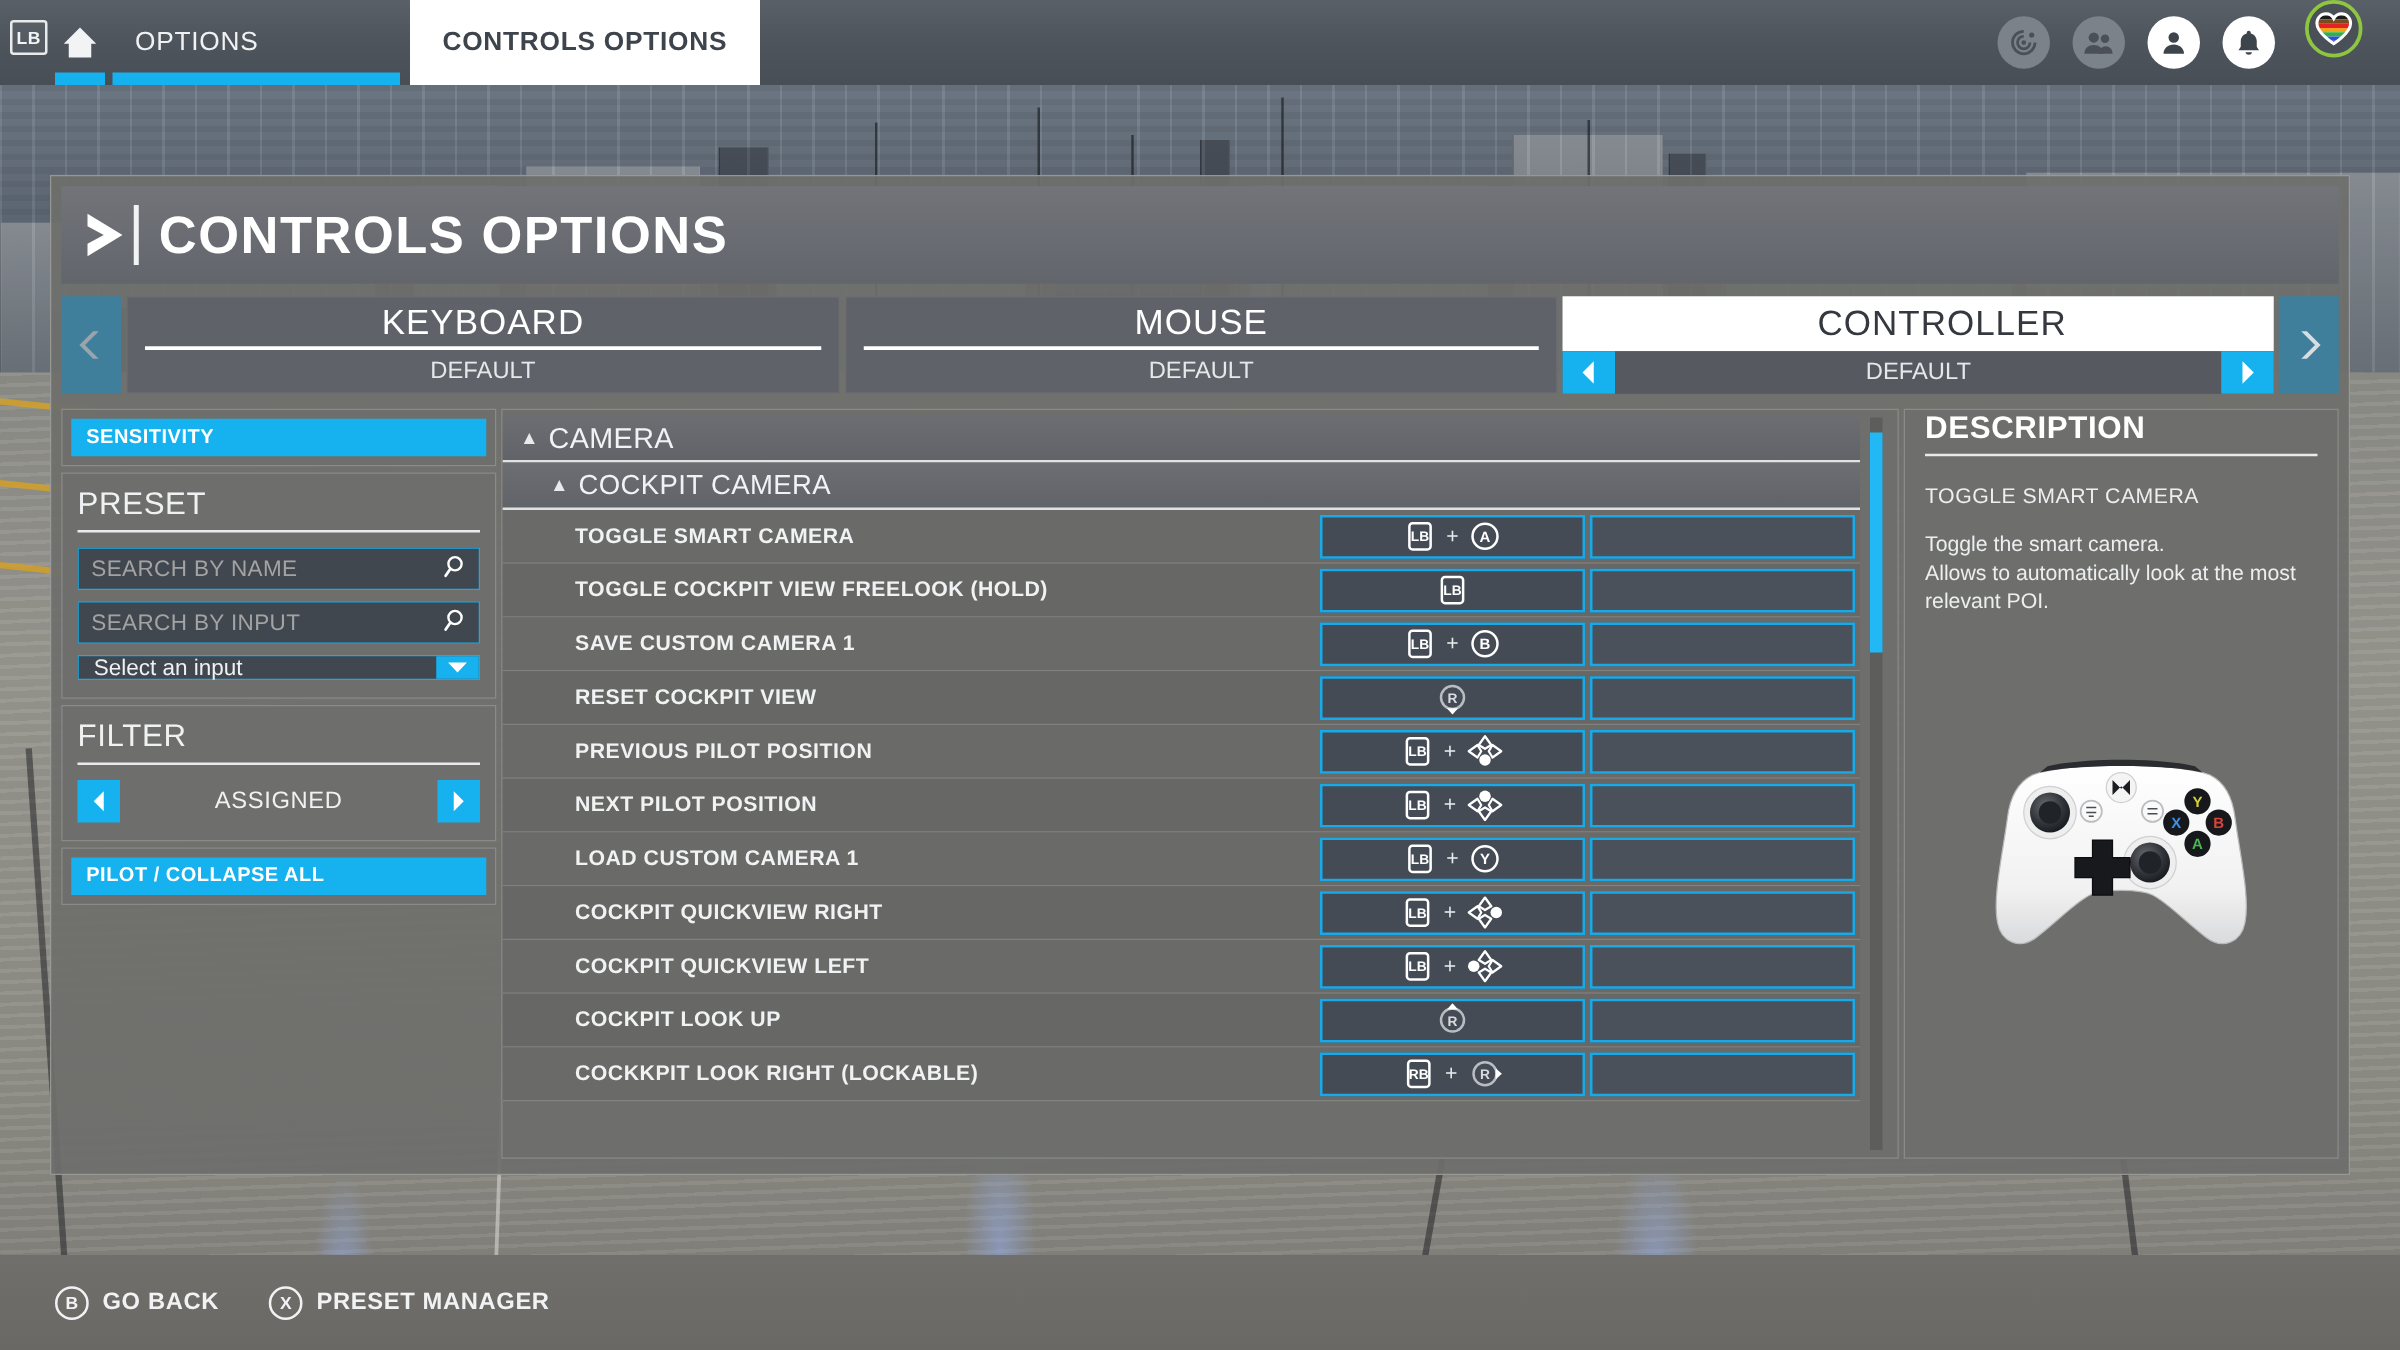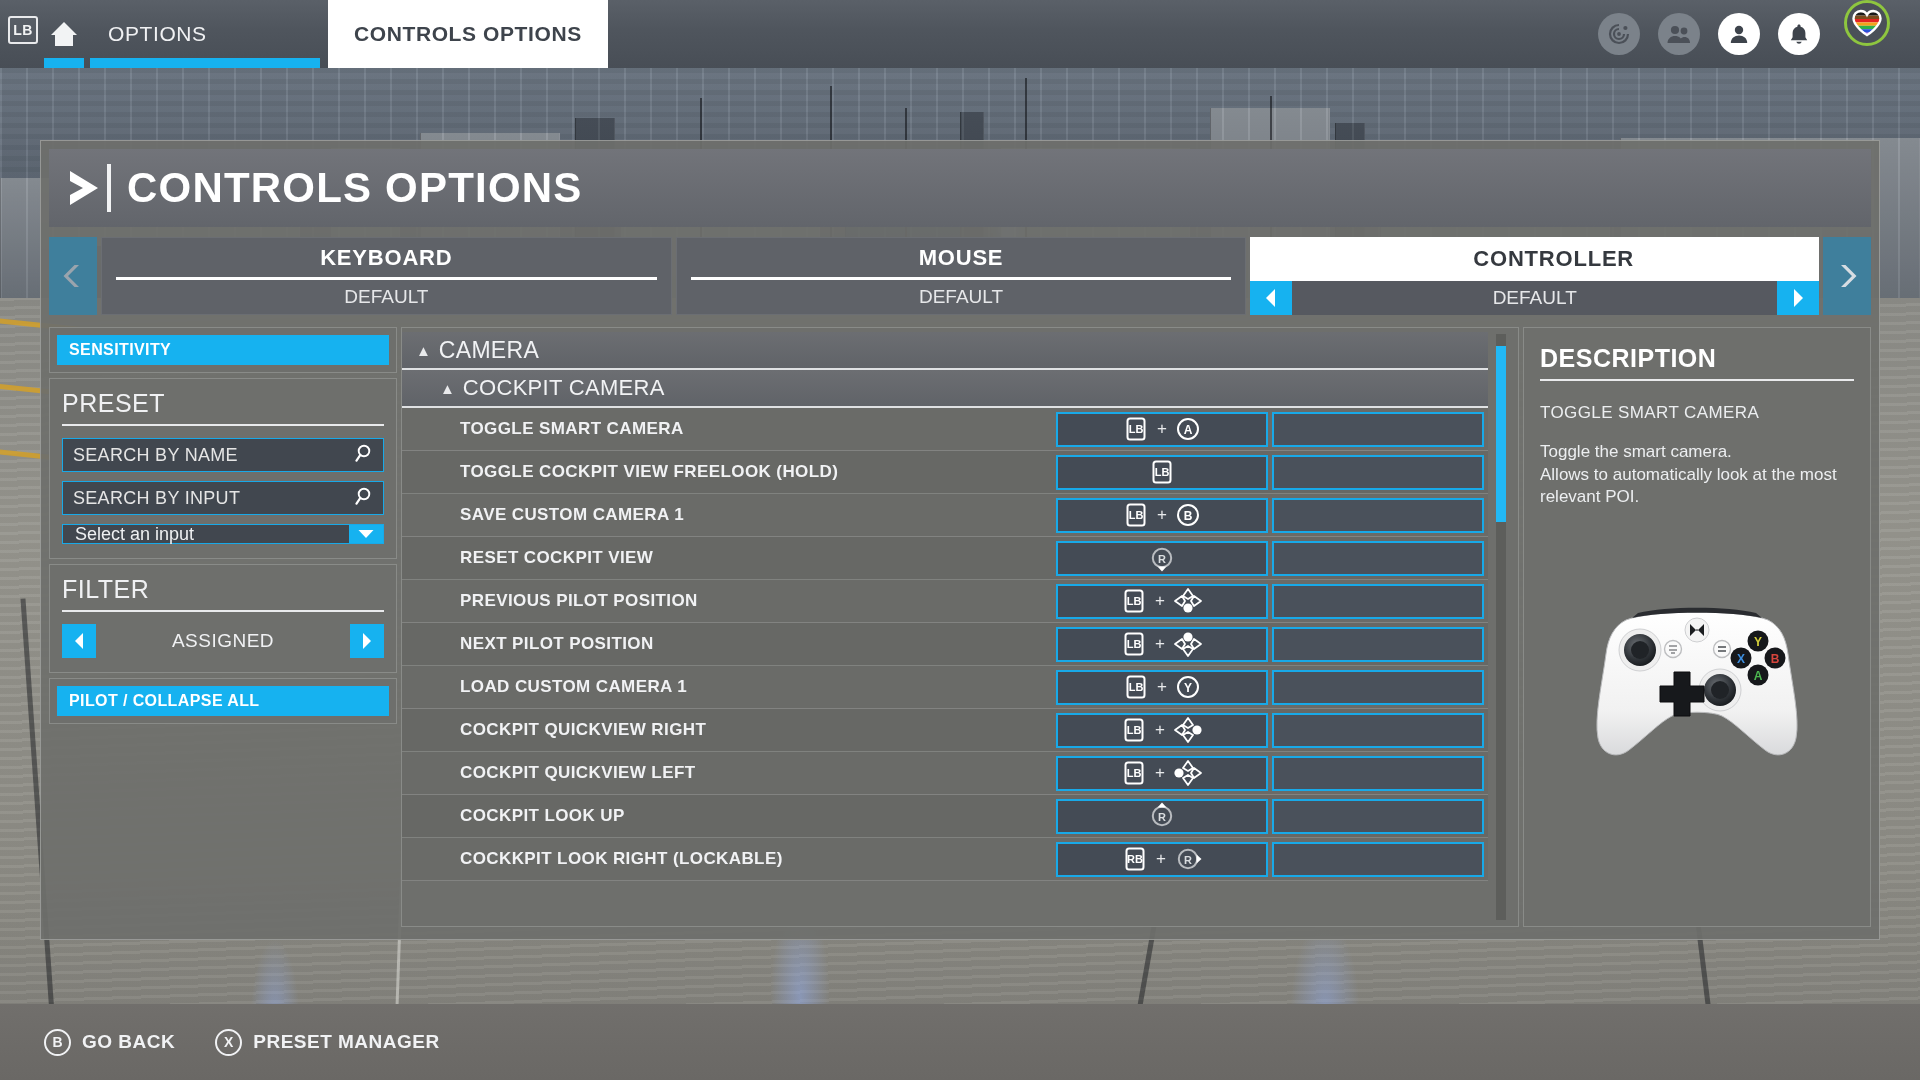--- a/index.html
+++ b/index.html
@@ -139,21 +139,21 @@
     cursor:pointer; flex:0 0 auto;
   }
   .side-arrow svg{ display:block; }
   .dev-tabs{ flex:1 1 auto; display:flex; gap:4px; }
   .dev-tab{
     flex:1 1 0; background:#5f6268; display:flex;flex-direction:column; cursor:pointer;
     border:1px solid rgba(255,255,255,.08);
   }
   .dev-tab .dt-name{
     flex:0 0 42px; display:flex;align-items:center;justify-content:center;
-    font-size:22px;font-weight:bold;color:#ffffff;letter-spacing:.8px;
+    font-size:28px;font-weight:normal;color:#ffffff;letter-spacing:.8px;
     border-bottom:3px solid #ffffff; margin:0 14px;
   }
   .dev-tab .dt-sub{
     flex:1 1 auto; display:flex;align-items:center;justify-content:center;
     font-size:19px;color:#e6e7e9; position:relative;
   }
   .dev-tab.active{ background:#5b5e64; border:none; }
   .dev-tab.active .dt-name{
     background:#ffffff;color:#35393f;margin:0;border-bottom:none;flex:0 0 44px;padding-left:38px;
   }
@@ -174,21 +174,21 @@
     background:#16b2f0; height:30px; display:flex;align-items:center;padding-left:12px;
     font-size:16px;font-weight:bold;color:#ffffff;letter-spacing:.4px;cursor:pointer;
   }
   .lbox.pad{ padding:10px 12px 14px 12px; }
   .sec-h{ font-size:25px;color:#f0f1f3;letter-spacing:.5px;font-weight:normal; }
   .sec-rule{ height:2px;background:#e9eaec;margin:6px 0 12px 0; }
   .inp{
     height:34px;margin-bottom:9px;background:#41474f;border:1px solid #18a9e8;
     display:flex;align-items:center;padding:0 8px 0 10px;cursor:text;position:relative;
   }
-  .inp .ph{ font-size:18px;color:#e5e5e5;flex:1 1 auto; letter-spacing:.3px;}
+  .inp .ph{ font-size:18px;color:#a3a3a3;flex:1 1 auto; letter-spacing:.3px;}
   .inp .mag{ flex:0 0 auto; }
   .sel{
     height:20px;background:#41474f;border:1px solid #18a9e8;display:flex;align-items:center;
     cursor:pointer;
   }
   .sel .val{ flex:1 1 auto;padding-left:12px;font-size:18px;color:#eef0f2; }
   .sel .caret{ width:34px;height:100%;background:#16b2f0;display:flex;align-items:center;justify-content:center; }
   .filt-row{ display:flex;align-items:center;gap:6px;height:34px; }
   .filt-btn{ width:34px;height:34px;background:#16b2f0;display:flex;align-items:center;justify-content:center;cursor:pointer; }
   .filt-val{ flex:1 1 auto;text-align:center;font-size:19px;color:#f0f1f3;letter-spacing:.5px; }
@@ -229,21 +229,21 @@
   
   #sb-track{
     width:10px; flex:0 0 10px; margin:6px 12px 6px 8px; background:#5d5e5b;
     align-self:stretch; position:relative;
   }
   #sb-thumb{ position:absolute;left:0;width:10px;background:#22b8f5;cursor:pointer; }
 
   
   #right-col{
     width:348px; flex:0 0 348px; background:#6e6f6c;
-    border:1px solid rgba(190,192,190,.35); padding:16px 16px; position:relative;
+    border:1px solid rgba(190,192,190,.35); padding:0 16px; position:relative;
   }
   #desc-h{ font-size:25px;font-weight:bold;color:#ffffff;letter-spacing:.5px; }
   #desc-rule{ height:2px;background:#e9eaec;margin:6px 0 22px 0; }
   #desc-title{ font-size:17px;color:#eceef0;letter-spacing:.4px;margin-bottom:18px; }
   #desc-body{ font-size:17px;color:#eceef0;line-height:1.33; }
   #ctrl-img{
     position:absolute; left:50%; transform:translateX(-50%);
     top:270px; width:250px; height:175px;
   }
 

